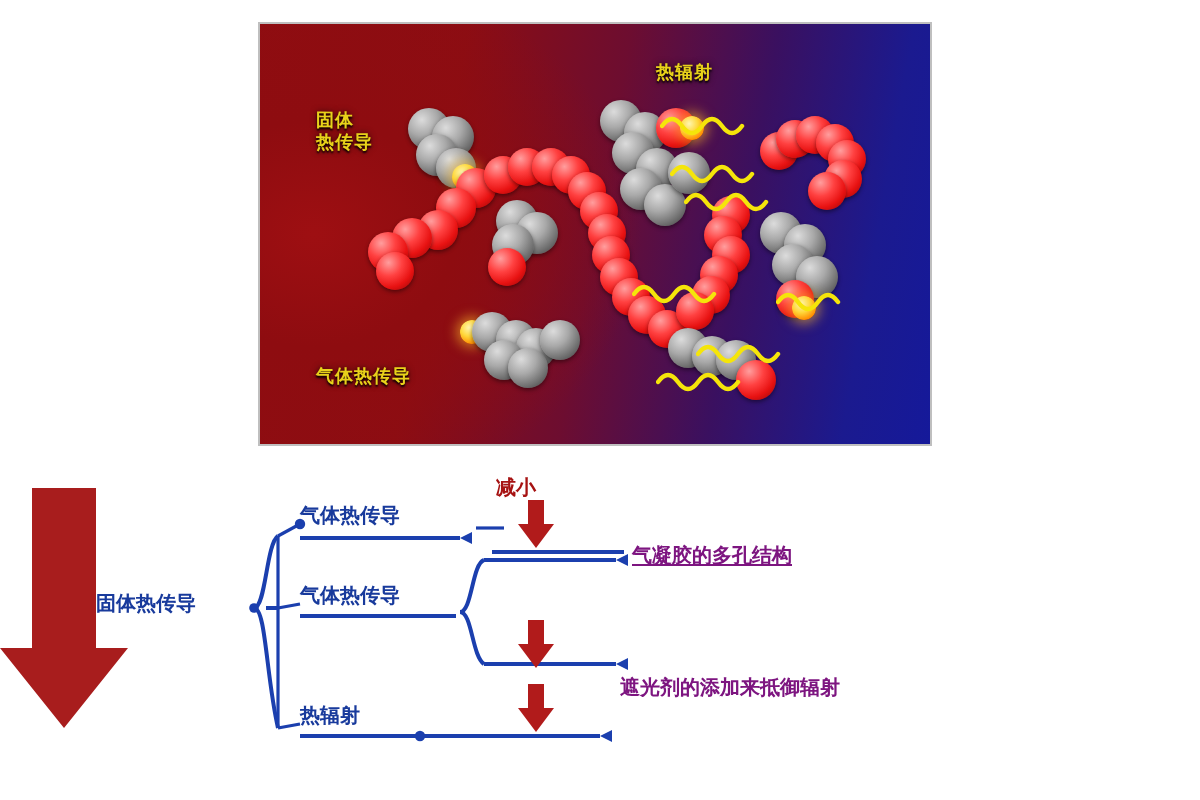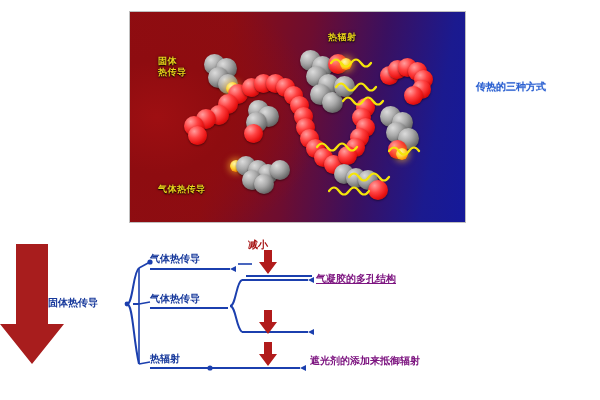--- a/index.html
+++ b/index.html
@@ -219,21 +219,20 @@
     </div>
 
     <div class="panel-label" id="label-solid">
       <div>固体</div>
       <div>热传导</div>
     </div>
     <div class="panel-label" id="label-gas">气体热传导</div>
     <div class="panel-label" id="label-rad">热辐射</div>
   </div>
 
-  <div id="caption">传热的三种方式</div>
 
   <div id="flow">
 
     <svg class="lines">
 
       <g>
         <polygon points="8,8 40,8 40,88 56,88 24,128 -8,88 8,88" fill="#a81d1d" transform="translate(8,0)"></polygon>
       </g>
 
       <path d="M127 68 C133 68 133 36 139 32" stroke="#1b3fae" stroke-width="2" fill="none"></path>
@@ -276,16 +275,16 @@
 
     <div class="node" style="left:48px; top:62px;">固体热传导</div>
 
     <div class="node" style="left:150px; top:18px;">气体热传导</div>
     <div class="node" style="left:150px; top:58px;">气体热传导</div>
     <div class="node" style="left:150px; top:118px;">热辐射</div>
 
     <div class="node red" style="left:248px; top:4px;">减小</div>
 
     <div class="node purple" style="left:316px; top:38px;text-decoration:underline;">气凝胶的多孔结构</div>
-    <div class="node purple" style="left:310px; top:120px;text-align:right;">遮光剂的添加来抵御辐射</div>
+    <div class="node purple" style="left:310px; top:104px;text-align:right;">遮光剂的添加来抵御辐射</div>
   </div>
 
 </div>
 
 </body></html>

